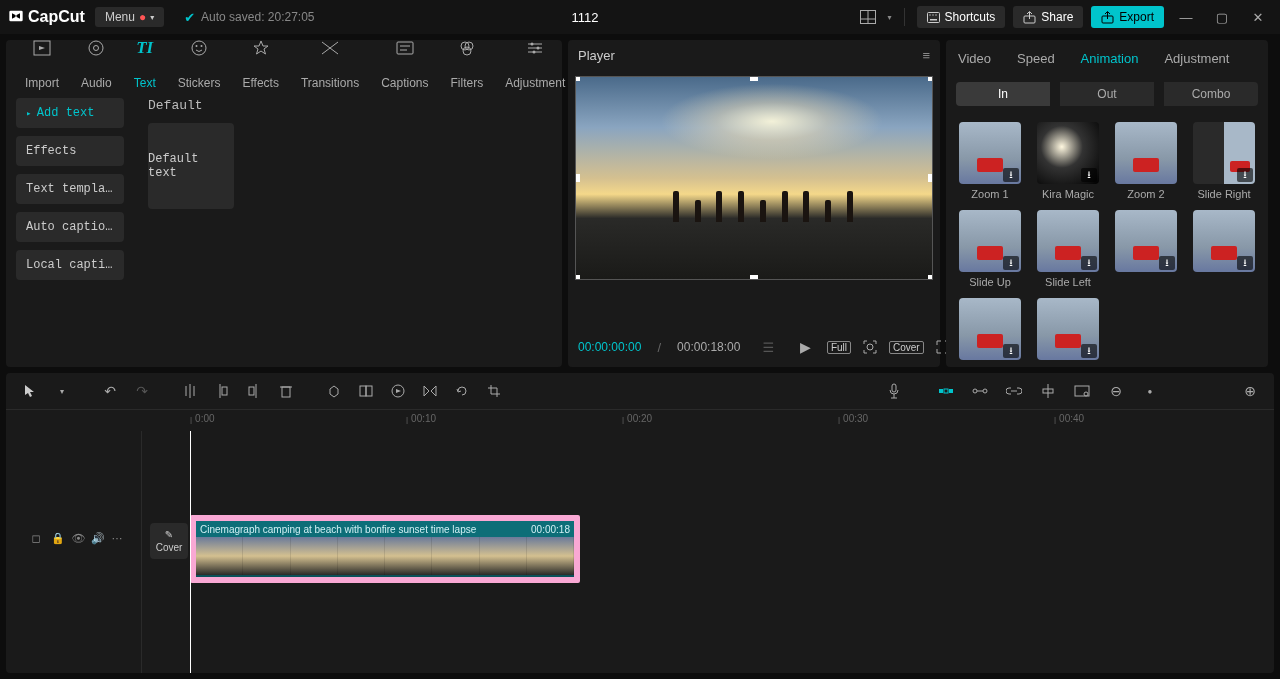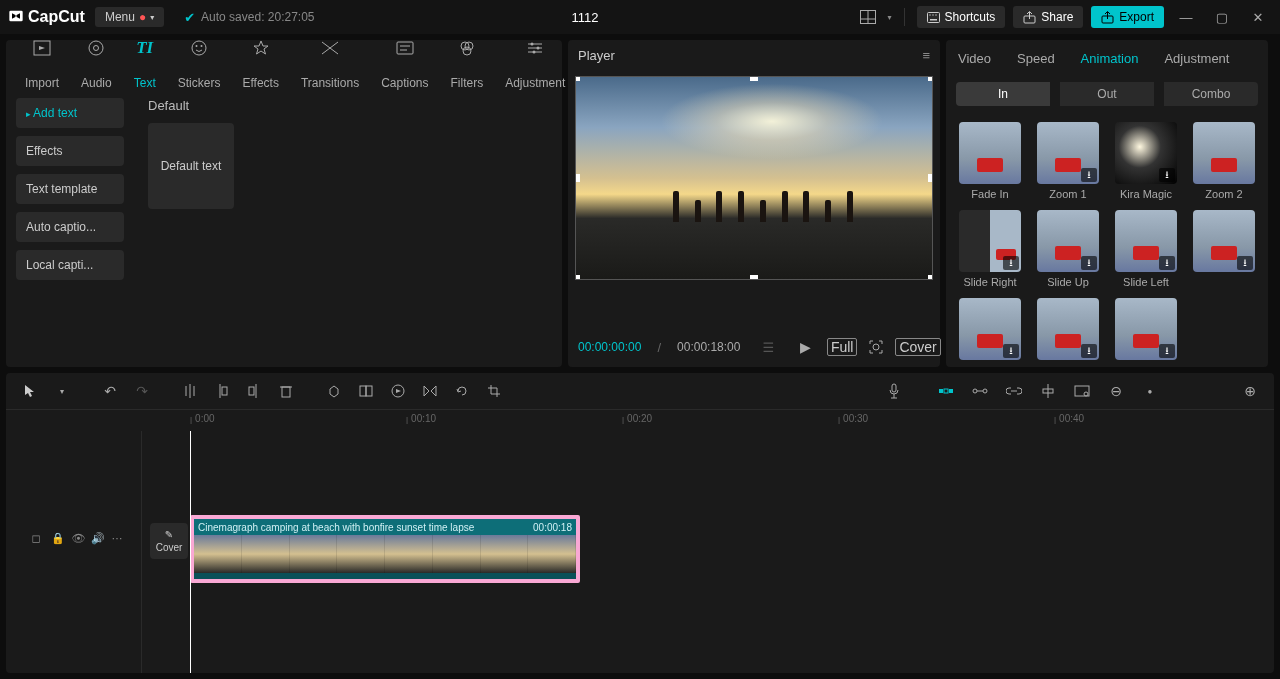--- a/index.html
+++ b/index.html
@@ -22,21 +22,21 @@
 
 
 .main { flex: 1; display: flex; padding: 6px; gap: 6px; min-height: 0; }
 
 
 .left-panel { width: 556px; display: flex; flex-direction: column; background: #1a1a1a; border-radius: 4px; }
 .media-tabs { height: 48px; display: flex; align-items: center; padding: 4px 8px; gap: 0; }
 .media-tab { display: flex; flex-direction: column; align-items: center; justify-content: center; gap: 18px; cursor: pointer; font-size: 12px; color: #aaa; padding: 0 11px; }
 .media-tab.active { color: #00c4cc; }
 .media-tab-icon { font-size: 17px; height: 20px; display: flex; align-items: center; }
-.left-body { flex: 1; display: flex; }
+.left-body { flex: 1; display: flex; font-family: Liberation Mono, monospace; }
 .left-sidebar { width: 128px; padding: 10px; display: flex; flex-direction: column; gap: 8px; }
 .left-sidebar-item { background: #2a2a2a; padding: 8px 10px; border-radius: 4px; cursor: pointer; font-size: 12px; color: #ccc; white-space: nowrap; overflow: hidden; text-overflow: ellipsis; }
 .left-sidebar-item.active { color: #00c4cc; }
 .left-sidebar-item.active::before { content: "▸ "; font-size: 9px; }
 .left-content { flex: 1; padding: 10px 14px; }
 .left-content-label { font-size: 13px; color: #bbb; margin-bottom: 10px; }
 .text-preset { width: 86px; height: 86px; background: #2a2a2a; border-radius: 4px; display: flex; align-items: center; justify-content: center; font-size: 12px; color: #ccc; cursor: pointer; }
 
 
 .player-panel { width: 372px; display: flex; flex-direction: column; background: #1a1a1a; border-radius: 4px; }
@@ -50,21 +50,21 @@
 .handle { position: absolute; width: 8px; height: 8px; background: #fff; }
 .h-tl { top: -4px; left: -4px; } .h-tr { top: -4px; right: -4px; }
 .h-bl { bottom: -4px; left: -4px; } .h-br { bottom: -4px; right: -4px; }
 .h-t { top: -4px; left: calc(50% - 4px); } .h-b { bottom: -4px; left: calc(50% - 4px); }
 .h-l { left: -4px; top: calc(50% - 4px); } .h-r { right: -4px; top: calc(50% - 4px); }
 .player-controls { height: 40px; display: flex; align-items: center; padding: 0 10px; gap: 16px; }
 .time-current { color: #00c4cc; font-size: 12px; }
 .time-total { color: #aaa; font-size: 12px; }
 .player-controls-right { margin-left: auto; display: flex; align-items: center; gap: 8px; }
 .pc-btn { width: 22px; height: 22px; display: flex; align-items: center; justify-content: center; cursor: pointer; color: #aaa; font-size: 12px; }
-.pc-box { border: 1px solid #888; padding: 0 3px; font-size: 14px; border-radius: 2px; cursor: pointer; }
+.pc-box { border: 1px solid #888; padding: 0 3px; font-size: 10px; border-radius: 2px; cursor: pointer; }
 
 
 .right-panel { width: 322px; display: flex; flex-direction: column; background: #1a1a1a; border-radius: 4px; }
 .right-tabs { height: 36px; display: flex; align-items: center; padding: 0 8px; gap: 18px; }
 .right-tab { font-size: 13px; color: #aaa; cursor: pointer; padding: 8px 4px; }
 .right-tab.active { color: #00c4cc; }
 .anim-subtabs { display: flex; padding: 6px 10px; gap: 10px; }
 .anim-subtab { flex: 1; text-align: center; padding: 5px; background: #2a2a2a; cursor: pointer; font-size: 12px; color: #aaa; }
 .anim-subtab:first-child { border-radius: 4px 0 0 4px; }
 .anim-subtab:last-child { border-radius: 0 4px 4px 0; }
@@ -94,21 +94,21 @@
 .tl-ruler { height: 22px; display: flex; position: relative; padding-left: 184px; color: #666; font-size: 10px; border-top: 1px solid #2a2a2a; }
 .tl-tick { position: absolute; top: 3px; }
 .tl-tick::before { content: "|"; font-size: 8px; margin-right: 3px; }
 .tl-body { flex: 1; display: flex; position: relative; overflow: hidden; }
 .tl-left { width: 136px; border-right: 1px solid #2a2a2a; padding-top: 100px; display: flex; align-items: flex-start; justify-content: center; gap: 6px; padding-left: 10px; }
 .tl-left-icon { width: 14px; height: 14px; cursor: pointer; color: #888; font-size: 11px; display: flex; align-items: center; }
 .cover-btn { width: 38px; background: #2a2a2a; border-radius: 4px; padding: 6px 4px; display: flex; flex-direction: column; align-items: center; gap: 2px; font-size: 10px; margin-left: 4px; cursor: pointer; position: absolute; left: 140px; top: 92px; }
 .tl-tracks { flex: 1; position: relative; }
 .playhead { position: absolute; left: 184px; top: 0; bottom: 0; width: 1px; background: #fff; z-index: 10; pointer-events: none; }
 .playhead::before { content: ""; position: absolute; top: -22px; left: -5px; width: 11px; height: 14px; background: #fff; border-radius: 2px 2px 5px 5px; }
-.clip { position: absolute; left: 48px; top: 84px; width: 390px; height: 68px; background: #0d6e78; border: 4px solid #f9a8d4; border-radius: 2px; overflow: hidden; cursor: pointer; }
+.clip { position: absolute; left: 48px; top: 84px; width: 390px; height: 68px; background: #0d6e78; border: 6px solid #f9a8d4; border-radius: 2px; overflow: hidden; cursor: pointer; }
 .clip-header { height: 16px; background: #0d6e78; display: flex; align-items: center; padding: 0 4px; font-size: 10px; color: #d0f0f4; gap: 4px; }
 .clip-title { flex: 1; white-space: nowrap; overflow: hidden; }
 .clip-duration { }
 .clip-body { height: 38px; background: linear-gradient(to bottom, #6a7a9a 0%, #d4c090 50%, #2a2a28 100%); display: flex; }
 .clip-segment { flex: 1; border-right: 1px solid rgba(0,0,0,0.1); position: relative; }
 .clip-sound { height: 12px; background: linear-gradient(to right, #0a5058, #0a5058); }
 
 svg { display: block; }
 </style>
 </head>
@@ -338,26 +338,20 @@
     </div>
     <div class="anim-subtabs">
       <div class="anim-subtab active">In</div>
       <div class="anim-subtab">Out</div>
       <div class="anim-subtab">Combo</div>
     </div>
     <div class="anim-grid" id="anim-grid">
         <div class="anim-item">
           <div class="anim-thumb img-thumb">
             <div class="gondola"></div>
-          </div>
-          <div class="anim-label">Fade In</div>
-        </div>
-        <div class="anim-item">
-          <div class="anim-thumb img-thumb">
-            <div class="gondola"></div>
             <div class="dl-badge">⭳</div>
           </div>
           <div class="anim-label">Zoom 1</div>
         </div>
         <div class="anim-item">
           <div class="anim-thumb kira-thumb">
             <div class="dl-badge">⭳</div>
           </div>
           <div class="anim-label">Kira Magic</div>
         </div>

